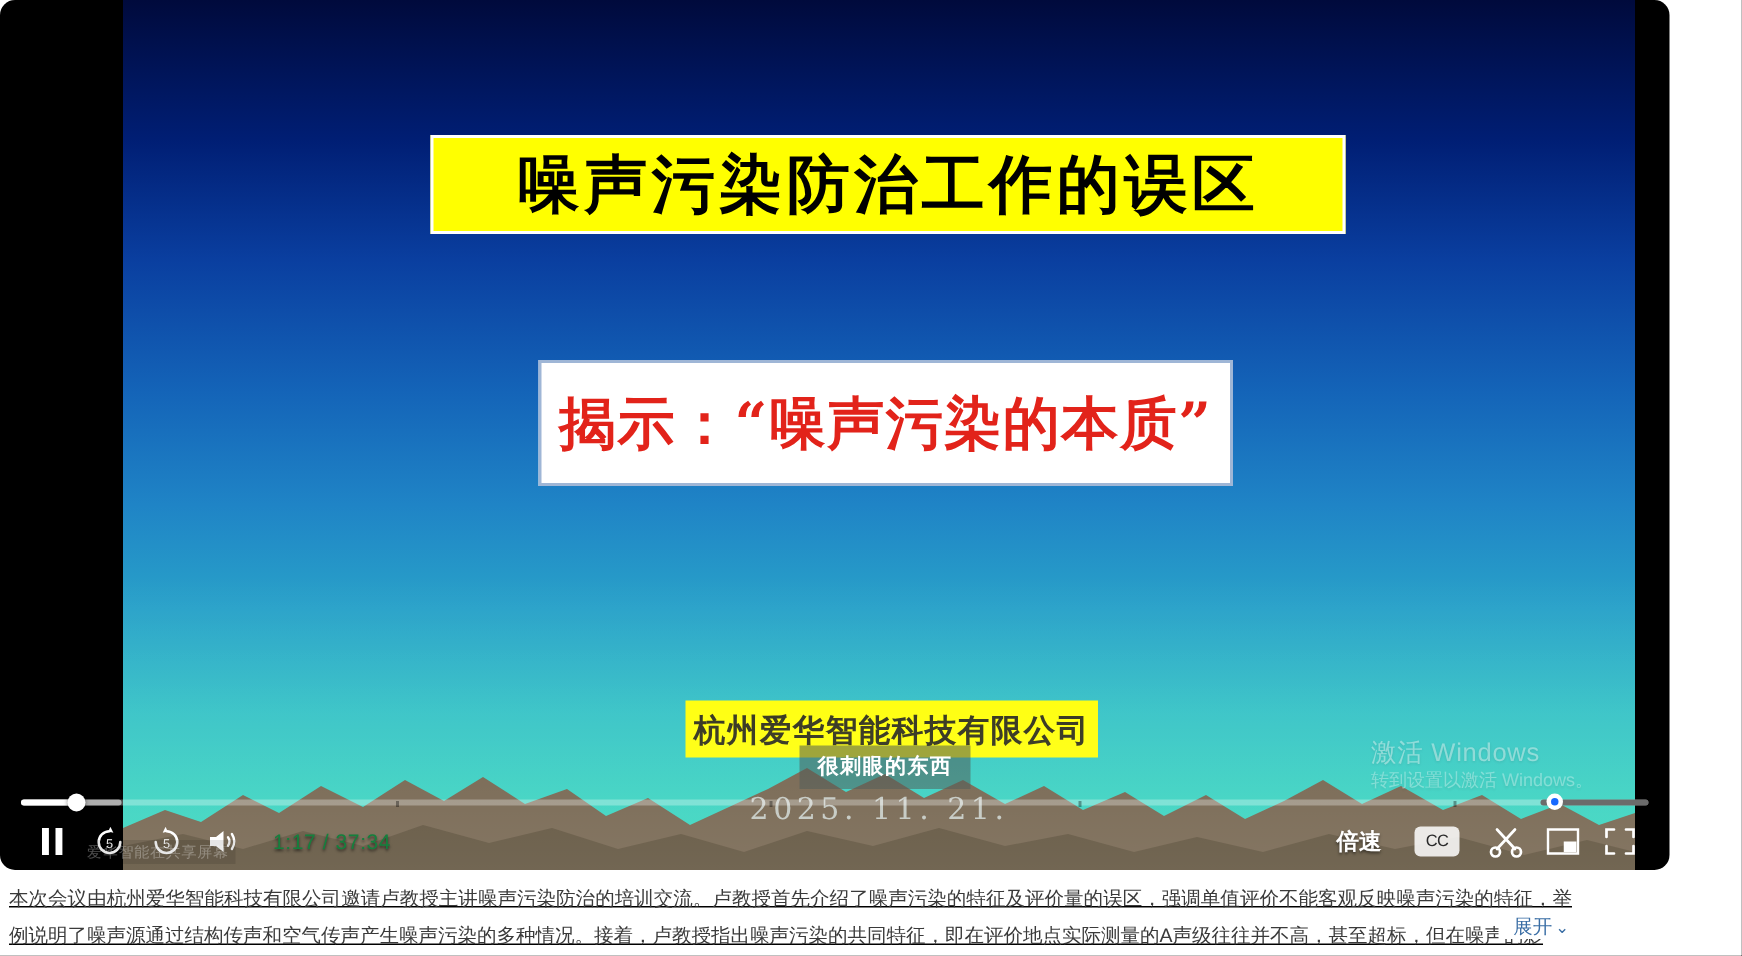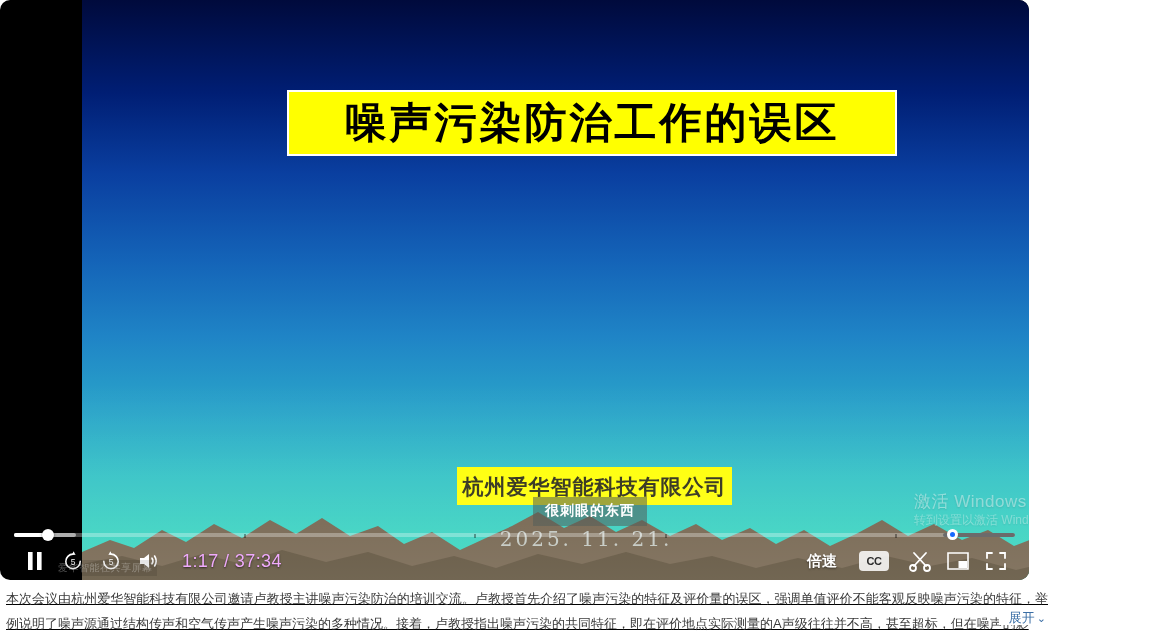--- a/index.html
+++ b/index.html
@@ -6,21 +6,21 @@
   html,body{
     width:1161px; height:637px;
     background:#ffffff;
     font-family:"Liberation Sans","DejaVu Sans",sans-serif;
     overflow:hidden;
   }
 
   
   #player{
     position:absolute; left:0; top:0;
-    width:1029px; height:580px;
+    width:1113px; height:580px;
     background:#000;
     border-radius:10px;
     overflow:hidden;
   }
 
   
   #video-frame{
     position:absolute; left:82px; top:0;
     width:1008px; height:580px;
     overflow:hidden;
@@ -152,34 +152,34 @@
   #controls-left{ display:flex; align-items:center; gap:0; padding-left:16px; position:relative; }
   #controls-right{ display:flex; align-items:center; gap:0; margin-left:auto; padding-right:14px; }
 
   .ctl{
     width:38px; height:34px;
     display:flex; align-items:center; justify-content:center;
     cursor:pointer; position:relative;
   }
   .ctl svg{ display:block; }
   .time-display{
-    font-size:18px; color:#f0abfc; letter-spacing:.4px;
+    font-size:14px; color:#15803d; letter-spacing:.4px;
     margin-left:14px; white-space:nowrap;
     text-shadow:0 1px 2px rgba(0,0,0,.6);
   }
   .speed-btn{
     font-size:15px; font-weight:700; color:#fff;
     padding:0 10px; cursor:pointer; white-space:nowrap;
     text-shadow:0 1px 2px rgba(0,0,0,.5);
   }
   .cc-btn{
     width:30px; height:20px; margin:0 12px;
     border-radius:4px; background:rgba(255,255,255,.85);
     display:flex; align-items:center; justify-content:center;
-    font-size:11px; font-weight:700; color:#2b2b2b; letter-spacing:-.5px;
+    font-size:11px; font-weight:400; color:#2b2b2b; letter-spacing:-.5px;
     cursor:pointer;
   }
 
   
   #volume-slider{
     position:absolute; top:-2px; right:14px; width:72px; height:10px;
   }
   #volume-track{
     position:absolute; left:0; right:0; top:3px; height:4px;
     background:#6b6b6b; border-radius:2px;
@@ -234,20 +234,23 @@
                  L958,46 L984,60 L1008,52 L1008,90 Z" fill="#6d5c45"></path>
         <path d="M0,90 L0,74 L40,66 L80,76 L120,64 L160,74 L200,60 L244,72 L286,62 L330,76
                  L372,66 L414,78 L456,64 L500,74 L544,62 L588,74 L630,66 L674,78 L716,68
                  L760,78 L804,66 L848,76 L890,68 L934,80 L976,70 L1008,78 L1008,90 Z" fill="#53452f" opacity=".85"></path>
       </svg>
 
       <div class="title-box">
         <span>噪声污染防治工作的误区</span>
       </div>
 
+      <div class="subtitle-box">
+        <span>揭示：“噪声污染的本质”</span>
+      </div>
 
       <div class="company-box">
         <span>杭州爱华智能科技有限公司</span>
       </div>
 
       <div class="slide-date">2025. 11. 21.</div>
 
       <div class="burned-caption">很刺眼的东西</div>
 
       <div class="activation">

